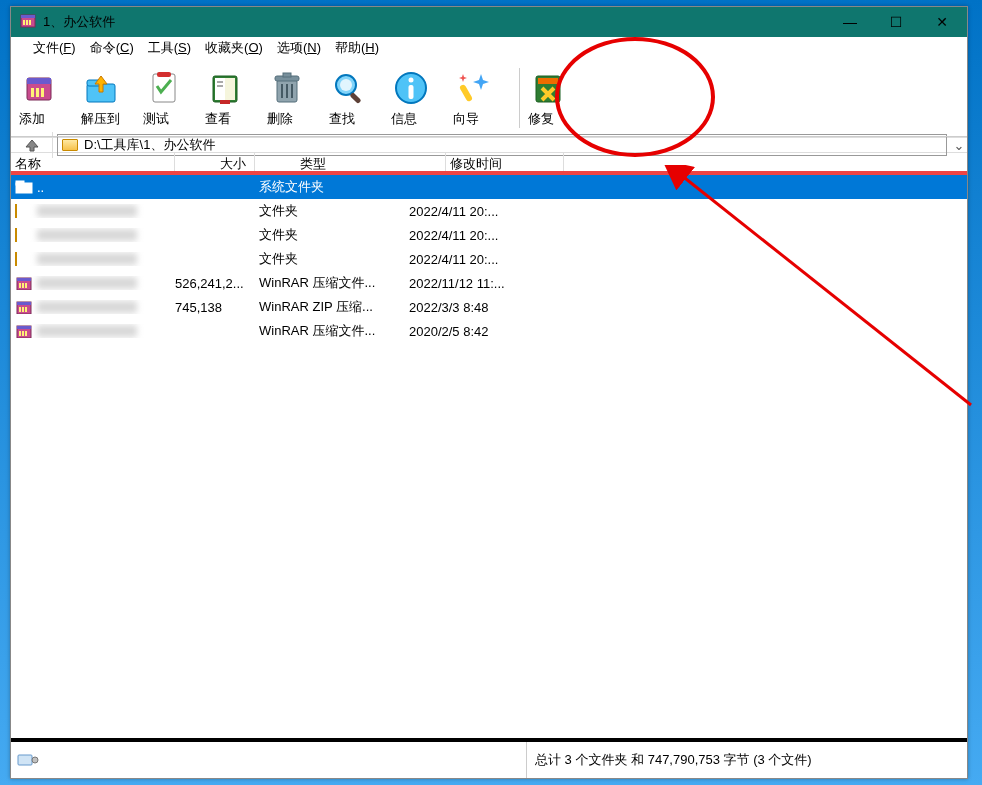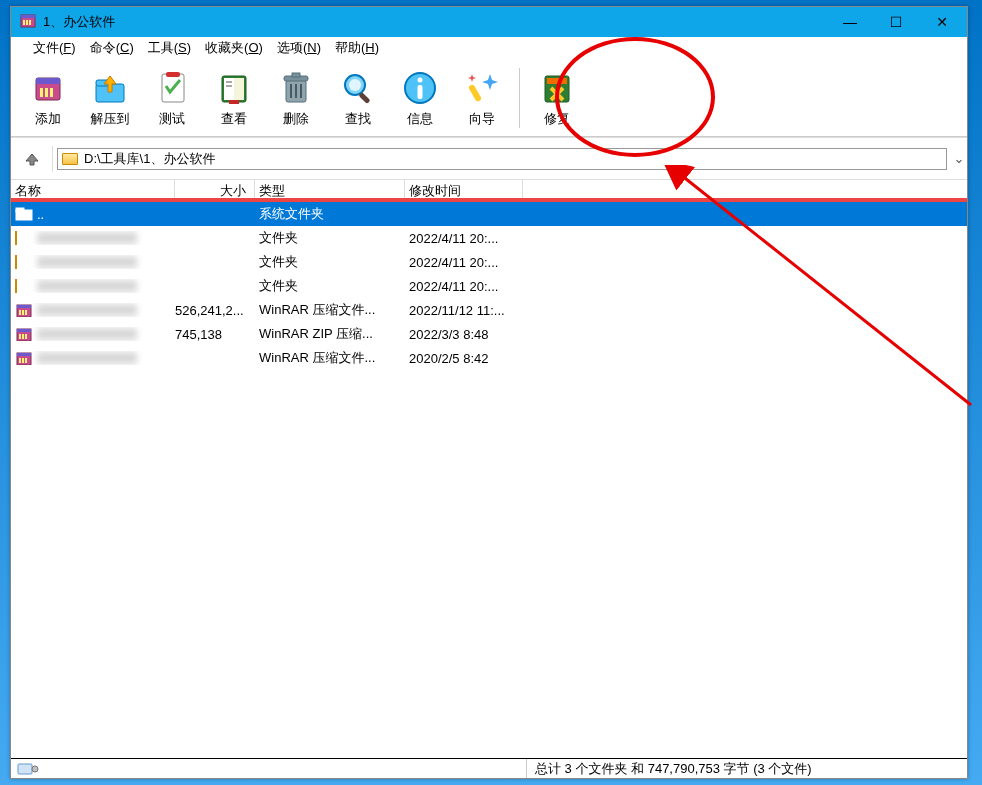--- a/index.html
+++ b/index.html
@@ -21,21 +21,21 @@
   box-shadow: 0 0 4px rgba(0,0,0,0.3);
   display: flex;
   flex-direction: column;
 }
 .titlebar {
   height: 30px;
   display: flex;
   align-items: center;
   justify-content: space-between;
   padding: 0 2px 0 8px;
-  background: #0ea5e9;
+  background: #0f766e;
 }
 .titlebar-left { display: flex; align-items: center; gap: 6px; }
 .titlebar-title { font-size: 13px; }
 .titlebar-controls { display: flex; }
 .titlebar-btn {
   width: 46px; height: 30px;
   display: flex; align-items: center; justify-content: center;
   font-size: 14px;
 }
 .menubar {
@@ -56,36 +56,35 @@
   display: flex;
   align-items: center;
   padding: 0 8px;
   gap: 4px;
   position: relative;
 }
 .toolbar-btn {
   width: 58px;
   display: flex;
   flex-direction: column;
-  align-items: center;
   gap: 2px;
   padding: 4px 0;
 }
 .toolbar-icon {
   width: 40px; height: 40px;
   display: flex; align-items: center; justify-content: center;
 }
 .toolbar-label { font-size: 13px; }
 .toolbar-sep {
   width: 1px; height: 60px;
   background: #ccc;
   margin: 0 4px;
 }
 .addressbar {
-  height: 43px;
+  height: 16px;
   display: flex;
   align-items: center;
   border-top: 1px solid #ddd;
   border-bottom: 1px solid #ddd;
 }
 .up-btn {
   width: 42px; height: 26px;
   display: flex; align-items: center; justify-content: center;
   border-right: 1px solid #ddd;
 }
@@ -111,21 +110,21 @@
   font-size: 13px;
 }
 .col-h {
   padding: 2px 4px;
   border-right: 1px solid #ddd;
   overflow: hidden;
   white-space: nowrap;
 } 
 .col-name-inner { width: 164px; }
 .col-size-h { width: 80px; text-align: right; padding-right: 8px; }
-.col-type { width: 150px; }
+.col-type { width: 150px; margin-left: 41px; }
 .col-date { width: 118px; }
 .filelist {
   flex: 1;
   overflow: auto;
   background: #fff;
 }
 .file-row {
   height: 24px;
   display: flex;
   align-items: center;
@@ -149,22 +148,22 @@
 .cell-date { width: 118px; padding-left: 4px; overflow: hidden; white-space: nowrap; }
 .file-icon { width: 18px; height: 14px; display: inline-block; }
 .blur-name {
   display: inline-block;
   width: 100px; height: 12px;
   background: #d8d8d8;
   filter: blur(3px);
   border-radius: 2px;
 }
 .statusbar {
-  height: 20px;
-  border-top: 1px solid #000000;
+  height: 40px;
+  border-top: 4px solid #000000;
   display: flex;
   align-items: center;
   font-size: 13px;
   margin-top: 39px;
 }
 .status-left {
   width: 516px;
   padding-left: 6px;
   display: flex;
   align-items: center;

